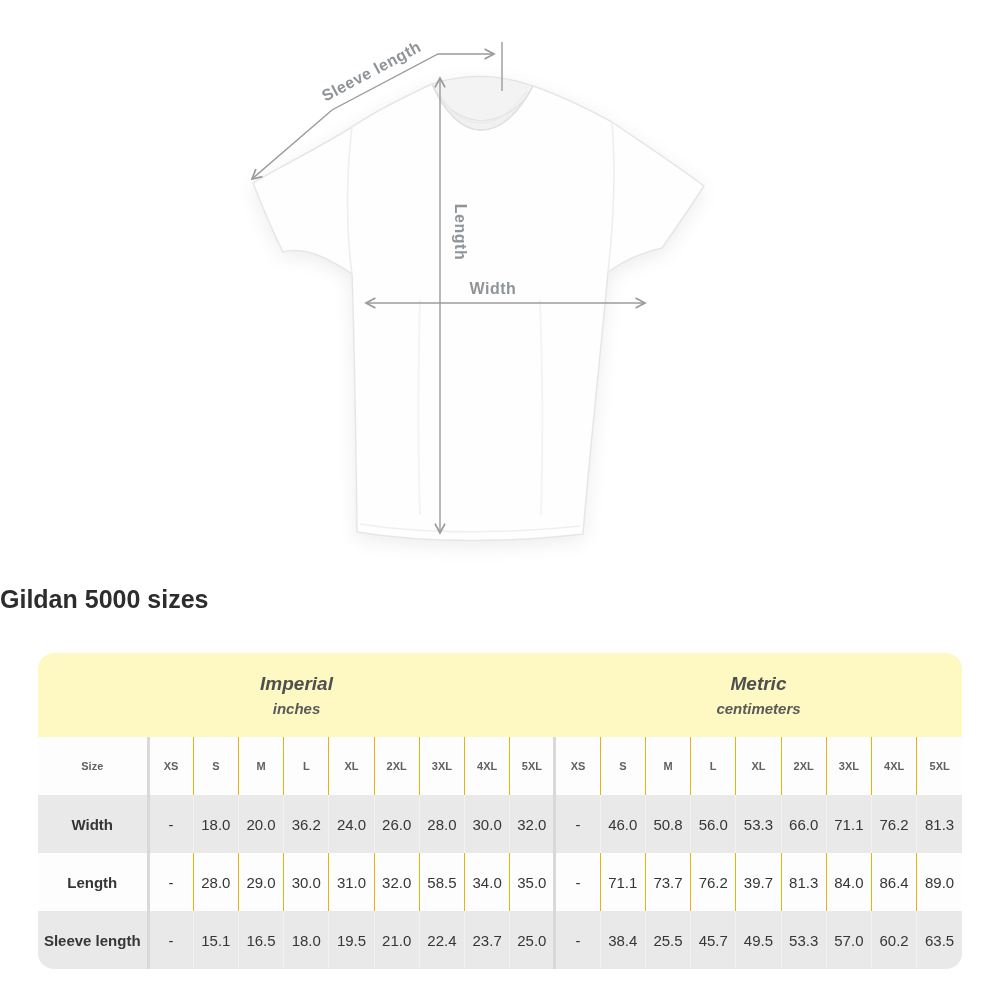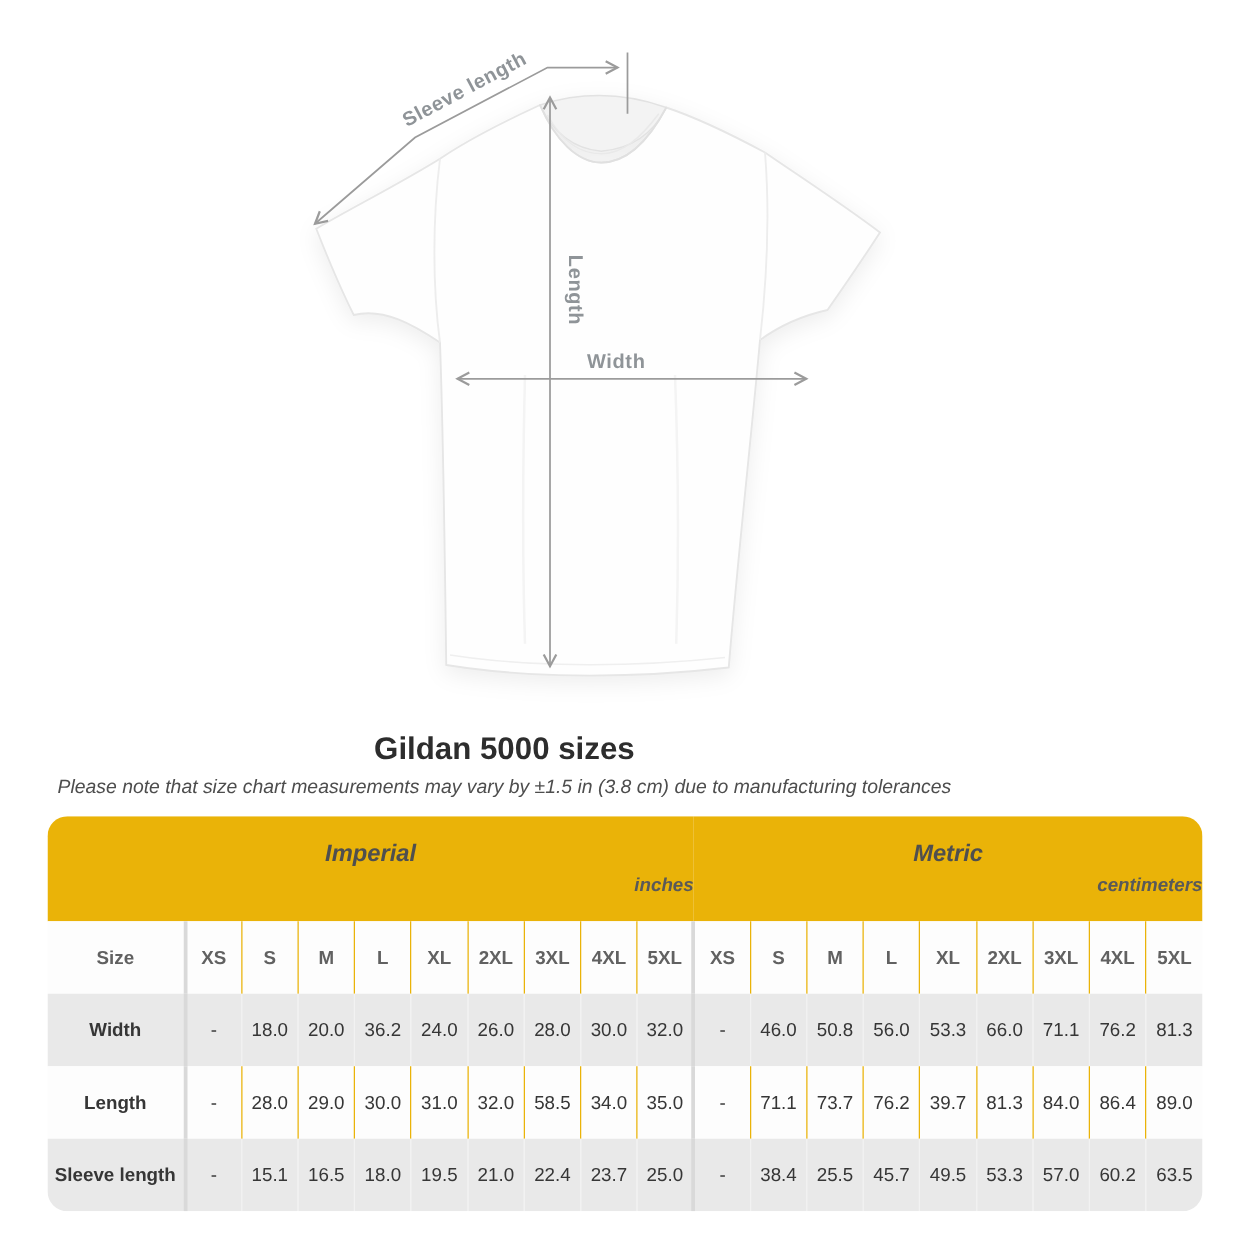--- a/index.html
+++ b/index.html
@@ -5,35 +5,35 @@
   * { margin: 0; padding: 0; box-sizing: border-box; }
   html, body { width: 1000px; height: 1000px; background: #ffffff; overflow: hidden; }
   body { font-family: "Liberation Sans", sans-serif; position: relative; }
 
   
   .diagram-wrap { position: absolute; top: 0; left: 0; width: 1000px; height: 575px; }
   .diagram-wrap svg { display: block; }
   .meas-label { fill: #8f9498; font-size: 16px; font-weight: bold; letter-spacing: .5px; }
 
   
-  .title-block { position: absolute; top: 584px; left: 0; width: 807px; text-align: center; }
+  .title-block { position: absolute; top: 584px; left: 0; width: 807px; text-align: left; }
   .chart-title { font-size: 25px; font-weight: bold; color: #2d2d2d; line-height: 1.2; }
   .chart-note  { margin-top: 7px; font-size: 15.5px; font-style: italic; color: #4d4d4d; }
 
   
   .chart-card { position: absolute; top: 653px; left: 38px; width: 924px; height: 316px;
                 border-radius: 16px; overflow: hidden; background: #fdfdfd; }
   table.size-chart { width: 100%; height: 100%; border-collapse: collapse; table-layout: fixed; }
   table.size-chart col.size-col { width: 110px; }
 
-  tr.band-row th { background: #eab308; height: 84px; vertical-align: middle; text-align: center; }
+  tr.band-row th { background: #fef9c3; height: 84px; vertical-align: middle; text-align: center; }
   .group-label { font-size: 19px; font-weight: bold; font-style: italic; color: #4f4f4f; }
-  .group-sub   { margin-top: 5px; font-size: 15px; font-style: italic; color: #595959; text-align: right; }
-
-  tr.row-header th { background: #fdfdfd; height: 58px; font-size: 15px; font-weight: bold;
+  .group-sub   { margin-top: 5px; font-size: 15px; font-style: italic; color: #595959; }
+
+  tr.row-header th { background: #fdfdfd; height: 58px; font-size: 11px; font-weight: bold;
                      color: #616161; text-align: center; vertical-align: middle; }
   tr.row-grey  td { background: #e9e9e9; }
   tr.row-white td { background: #fdfdfd; }
   tr.data-row  td { height: 58px; text-align: center; vertical-align: middle;
                     font-size: 15px; color: #363636; }
   td.row-label { font-weight: bold; color: #565656; font-size: 15px; }
 
   tr.row-header th, tr.row-white td { border-right: 1px solid #eab308; }
   tr.row-grey td { border-right: 1px solid #f2f2f2; }
   tr.row-header th:last-child, tr.data-row td:last-child { border-right: none; }
@@ -93,21 +93,20 @@
 
     <g>
       <line x1="366" y1="303" x2="645" y2="303" stroke="#9b9b9b" stroke-width="1.4" marker-start="url(#arrowV)" marker-end="url(#arrowV)"></line>
       <text class="meas-label" text-anchor="middle" x="493" y="294">Width</text>
     </g>
   </svg>
 </div>
 
 <div class="title-block">
   <div class="chart-title">Gildan 5000 sizes</div>
-  <div class="chart-note">Please note that size chart measurements may vary by ±1.5 in (3.8 cm) due to manufacturing tolerances</div>
 </div>
 
 <div class="chart-card">
   <table class="size-chart">
     <colgroup>
         <col class="size-col">
         <col>
         <col>
         <col>
         <col>

